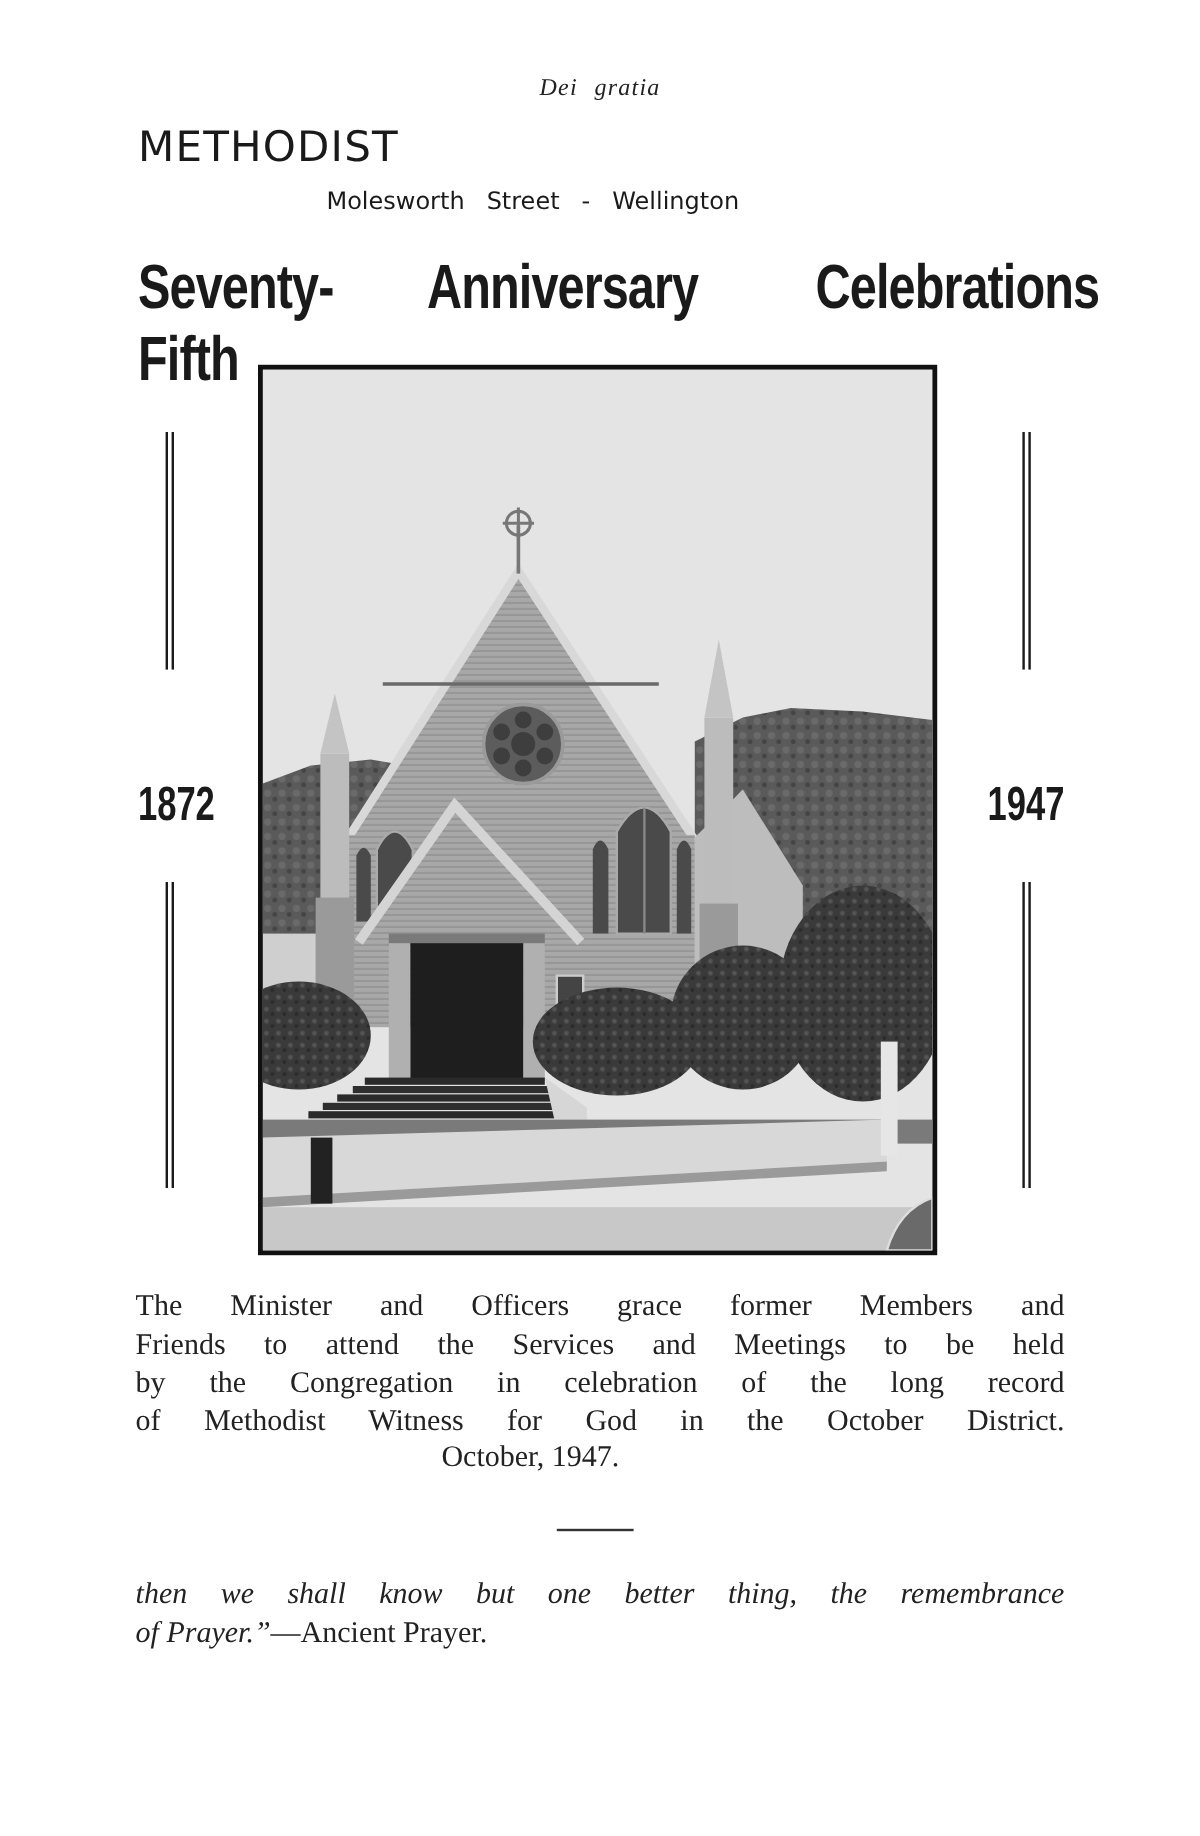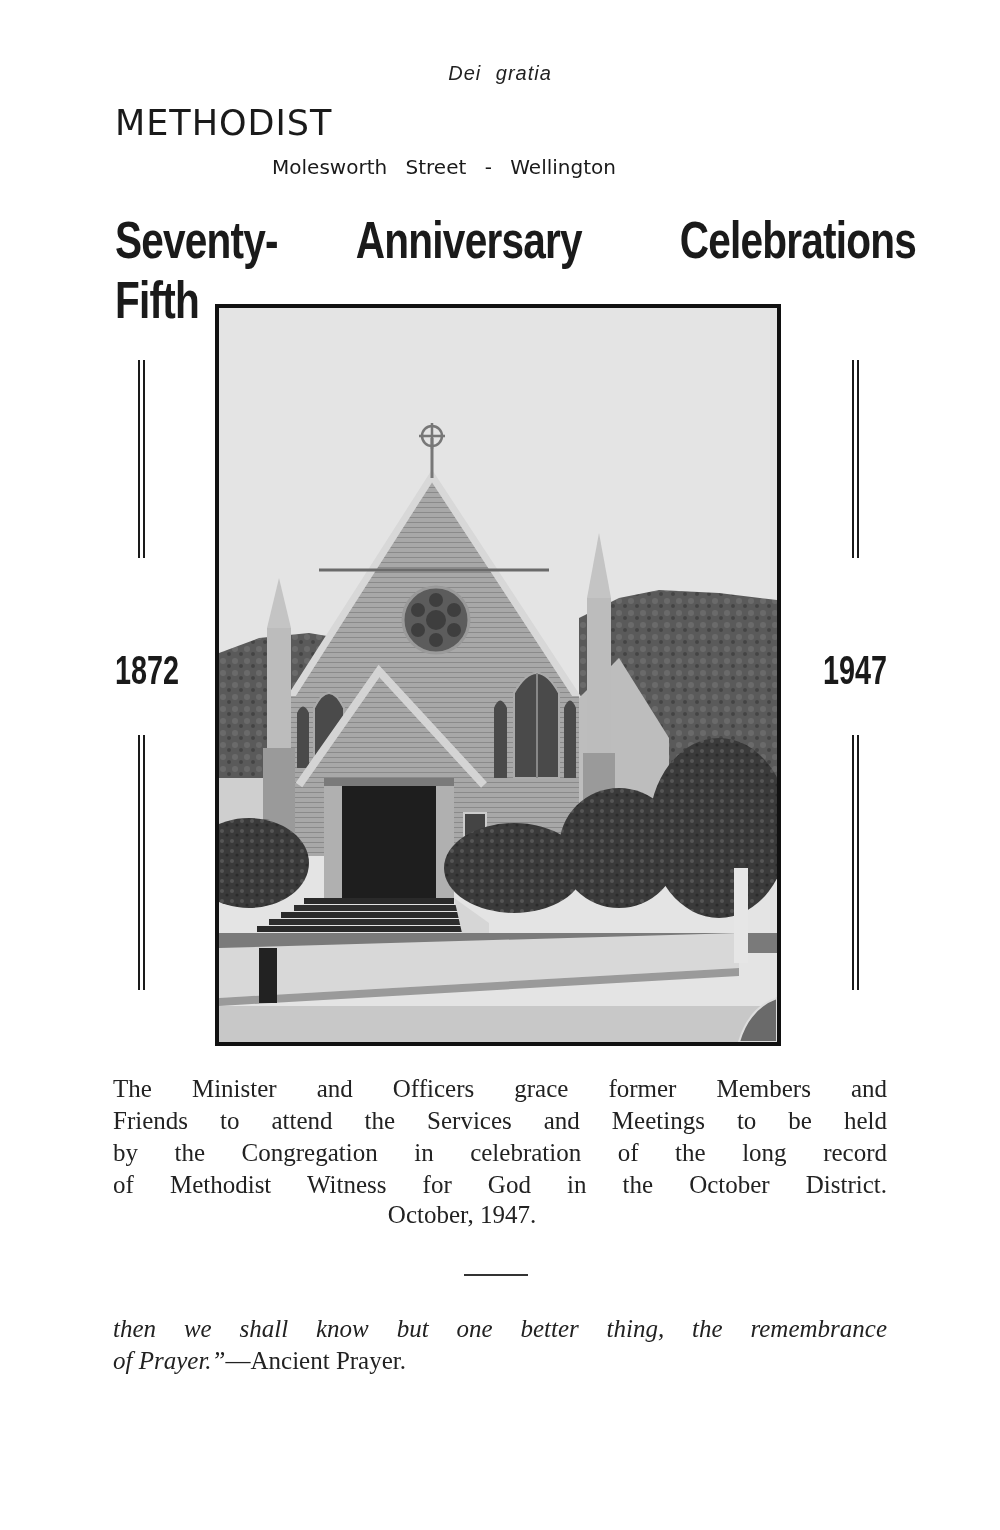--- a/index.html
+++ b/index.html
@@ -13,21 +13,21 @@
       position: relative;
       overflow: hidden;
       color: #1a1a1a;
       font-family: "Liberation Serif", serif;
     }
     .abs { position: absolute; }
 
     .motto {
       left: 0; width: 1000px; top: 62px;
       text-align: center;
-      font-family: Liberation Sans, sans-serif;
+      font-family: Liberation Serif, serif;
       font-style: italic;
       font-size: 20px;
       letter-spacing: 1px;
       word-spacing: 8px;
       color: #222;
     }
     .church-name {
       left: 115px; width: 772px; top: 103px;
       display: flex; justify-content: space-between;
       font-family: "DejaVu Sans", sans-serif;
@@ -98,21 +98,20 @@
       text-align-last: justify;
       color: #222;
     }
     .invitation .line { display: block; }
     .date-line {
       left: 0; width: 884px; top: 1201px;
       text-align: center;
       font-family: "Liberation Serif", serif;
       font-size: 25px;
       color: #222;
-      margin-left: 20px;
     }
     .divider {
       left: 464px; top: 1274px;
       width: 64px; height: 2px;
       background: #333;
     }
     .prayer {
       left: 113px; width: 774px; top: 1313px;
       font-family: "Liberation Serif", serif;
       font-size: 25px;

